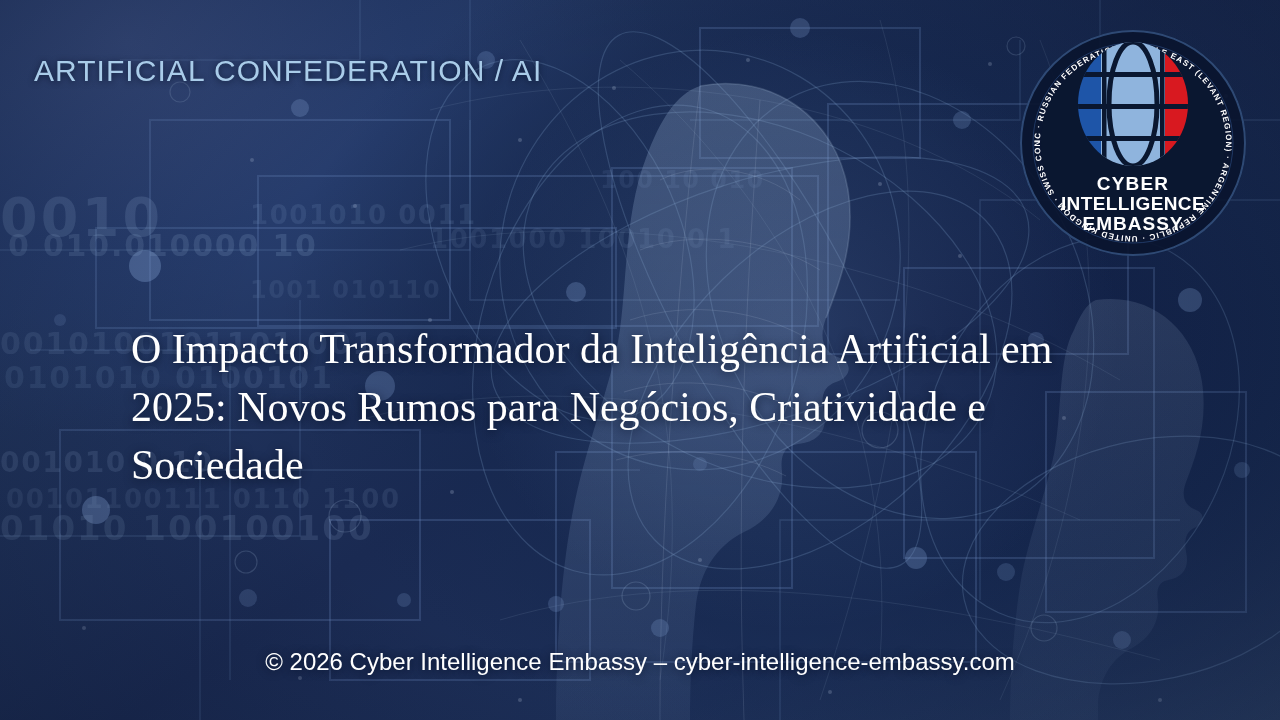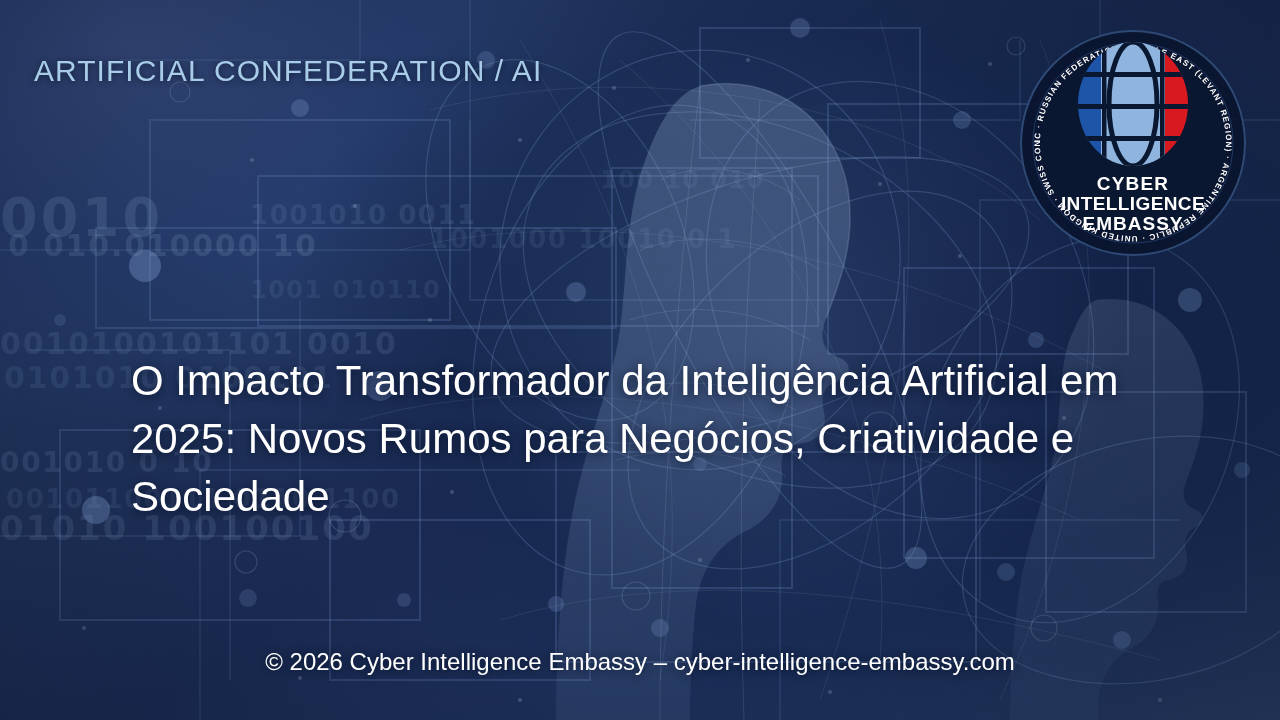--- a/index.html
+++ b/index.html
@@ -55,27 +55,28 @@
     font-size: 30px;
     letter-spacing: 0.035em;
     color: #a9cce9;
     text-shadow: 0 1px 6px rgba(4,12,30,0.65);
     font-weight: 400;
   }
 
   #headline {
     position: absolute;
     left: 131px;
-    top: 324px;
+    top: 292px;
     width: 1010px;
     font-size: 42px;
     line-height: 58px;
     color: #ffffff;
     font-weight: 400;
     text-shadow: 0 2px 10px rgba(5,14,34,0.75);
+    font-family: Liberation Serif, serif;
   }
 
   #footer-line {
     position: absolute;
     left: 0;
     right: 0;
     top: 648px;
     text-align: center;
     font-size: 24px;
     color: #ffffff;

